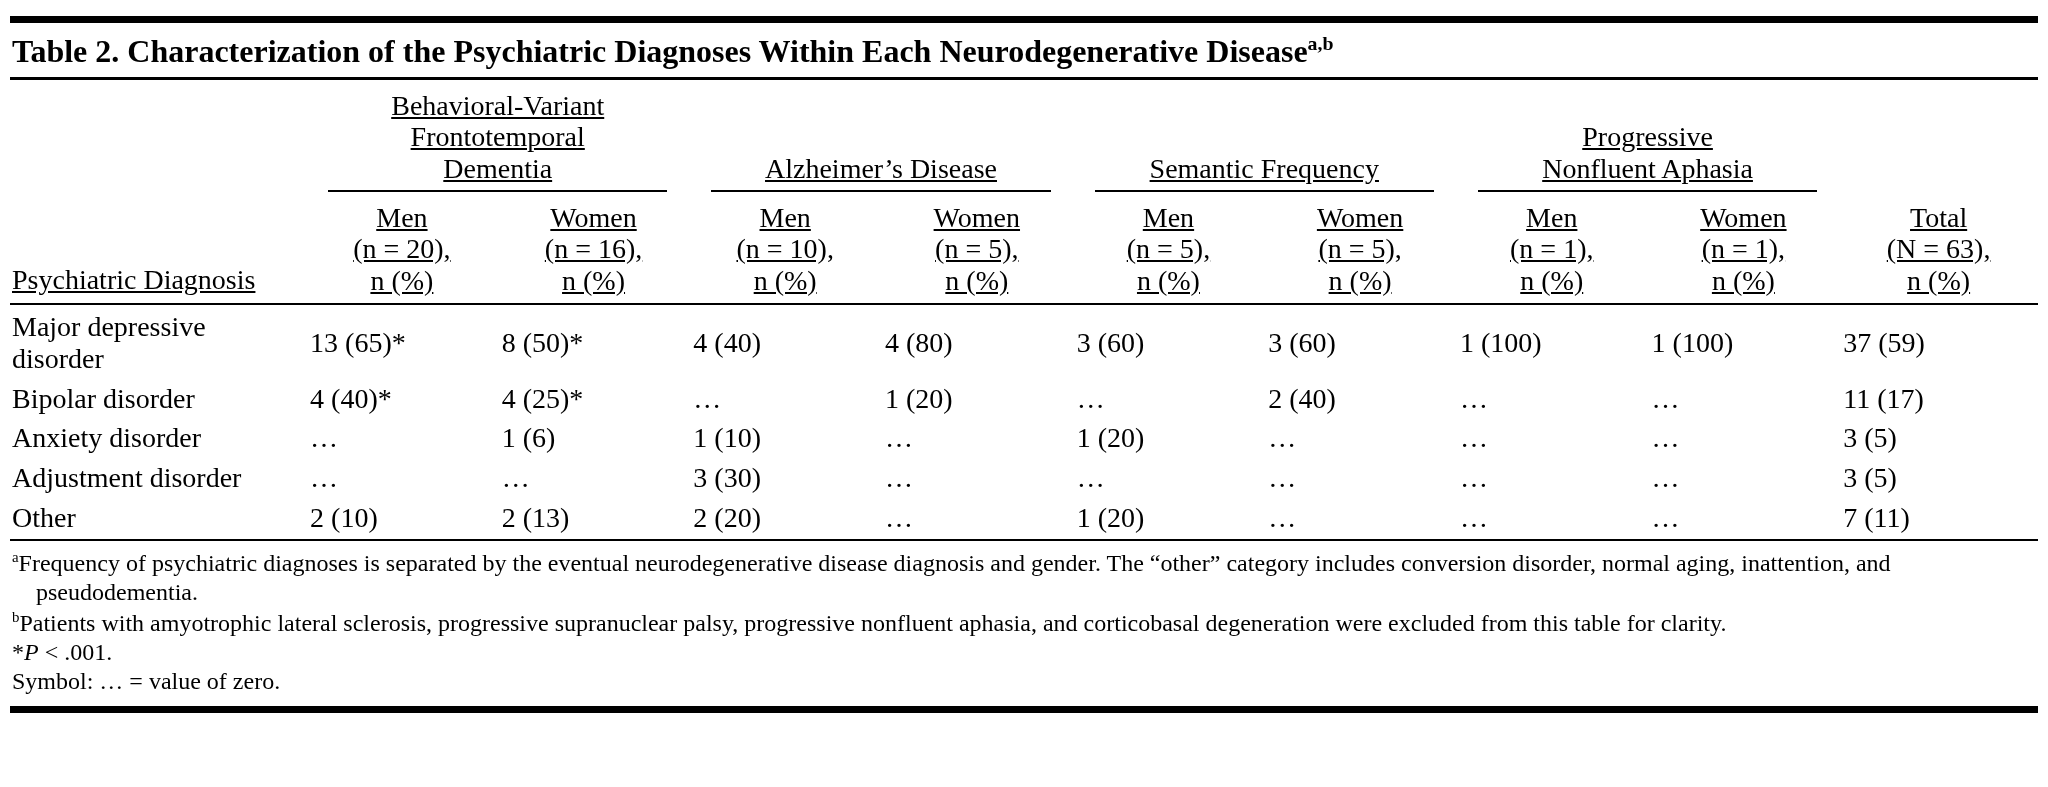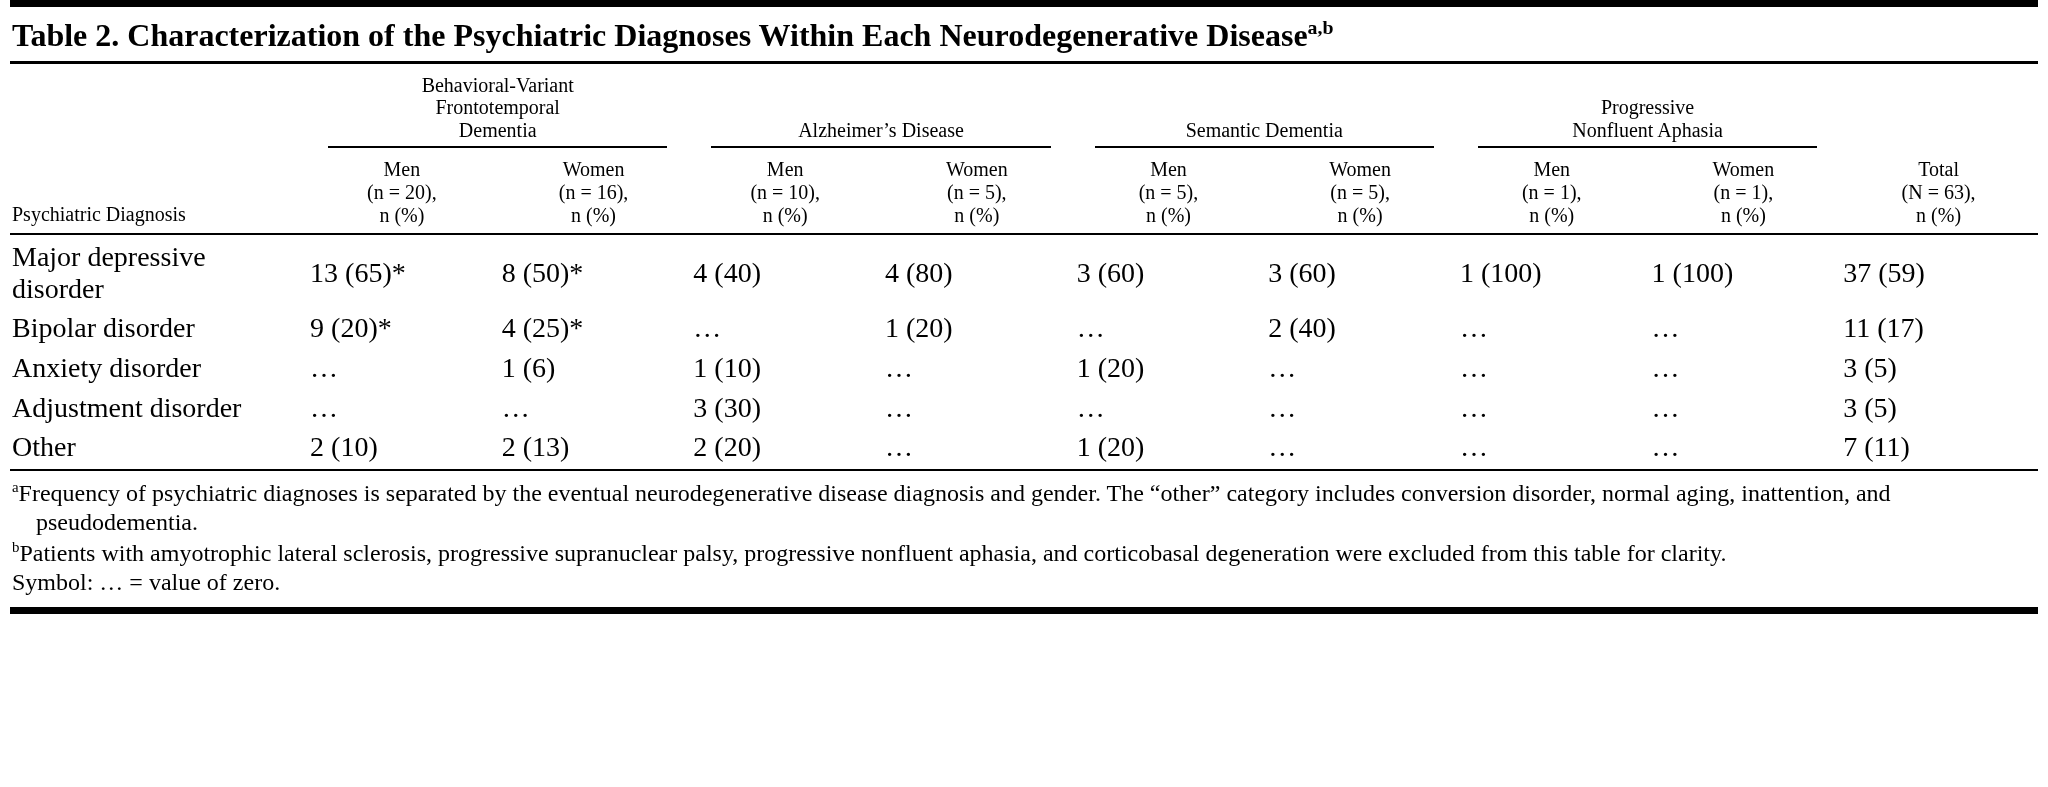--- a/index.html
+++ b/index.html
@@ -3,42 +3,43 @@
 <meta charset="utf-8">
 <style>
   * { box-sizing: border-box; }
   html, body { margin: 0; padding: 0; background: #ffffff; }
   body {
     width: 2048px;
     min-height: 787px;
     font-family: "Liberation Serif", "DejaVu Serif", serif;
     color: #000;
   }
-  .page { padding: 0 10px; }
+  .page { padding: 16px 10px; }
   .top-rule { border-top: 7px solid #000; }
   .bottom-rule { border-top: 7px solid #000; margin-top: 8px; }
   .title-row {
     font-size: 32px;
     font-weight: bold;
     padding: 9px 2px 7px 2px;
     border-bottom: 3px solid #000;
   }
   .title-row sup { font-size: 0.62em; font-weight: bold; }
 
   table.diag-table {
     width: 100%;
     border-collapse: collapse;
     table-layout: fixed;
     margin-top: 2px;
   }
   th {
     font-weight: normal;
-    font-size: 20px;
+    font-size: 28px;
     vertical-align: bottom;
     padding: 0 4px;
+    text-decoration: underline;
   }
   .grp-row th { padding-top: 8px; }
   .grp-line {
     white-space: pre-line;
     text-align: center;
     line-height: 1.13;
     border-bottom: 2px solid #000;
     padding-bottom: 5px;
     margin: 0 18px;
   }
@@ -99,21 +100,21 @@
         <th></th>
         <th colspan="2">
           <div class="grp-line">Behavioral-Variant
 Frontotemporal
 Dementia</div>
         </th>
         <th colspan="2">
           <div class="grp-line">Alzheimer’s Disease</div>
         </th>
         <th colspan="2">
-          <div class="grp-line">Semantic Dementia</div>
+          <div class="grp-line">Semantic Frequency</div>
         </th>
         <th colspan="2">
           <div class="grp-line">Progressive
 Nonfluent Aphasia</div>
         </th>
         <th></th>
       </tr>
       <tr class="sub-row">
         <th class="diag-head">Psychiatric Diagnosis</th>
         <th class="sub">Men
@@ -153,21 +154,21 @@
         <td>4 (40)</td>
         <td>4 (80)</td>
         <td>3 (60)</td>
         <td>3 (60)</td>
         <td>1 (100)</td>
         <td>1 (100)</td>
         <td>37 (59)</td>
       </tr>
       <tr>
         <td class="diag">Bipolar disorder</td>
-        <td>9 (20)*</td>
+        <td>4 (40)*</td>
         <td>4 (25)*</td>
         <td>…</td>
         <td>1 (20)</td>
         <td>…</td>
         <td>2 (40)</td>
         <td>…</td>
         <td>…</td>
         <td>11 (17)</td>
       </tr>
       <tr>
@@ -209,18 +210,21 @@
     </tbody>
   </table>
 
   <div class="footnotes">
     <div class="fn">
       <sup>a</sup><span>Frequency of psychiatric diagnoses is separated by the eventual neurodegenerative disease diagnosis and gender. The “other” category includes conversion disorder, normal aging, inattention, and pseudodementia.</span>
     </div>
     <div class="fn">
       <sup>b</sup><span>Patients with amyotrophic lateral sclerosis, progressive supranuclear palsy, progressive nonfluent aphasia, and corticobasal degeneration were excluded from this table for clarity.</span>
     </div>
+    <div class="fn">
+      <span>*</span><i>P</i><span> &lt; .001.</span>
+    </div>
     <div class="fn">Symbol: … = value of zero.</div>
   </div>
 
   <div class="bottom-rule"></div>
 
 </div>
 
 </body></html>

